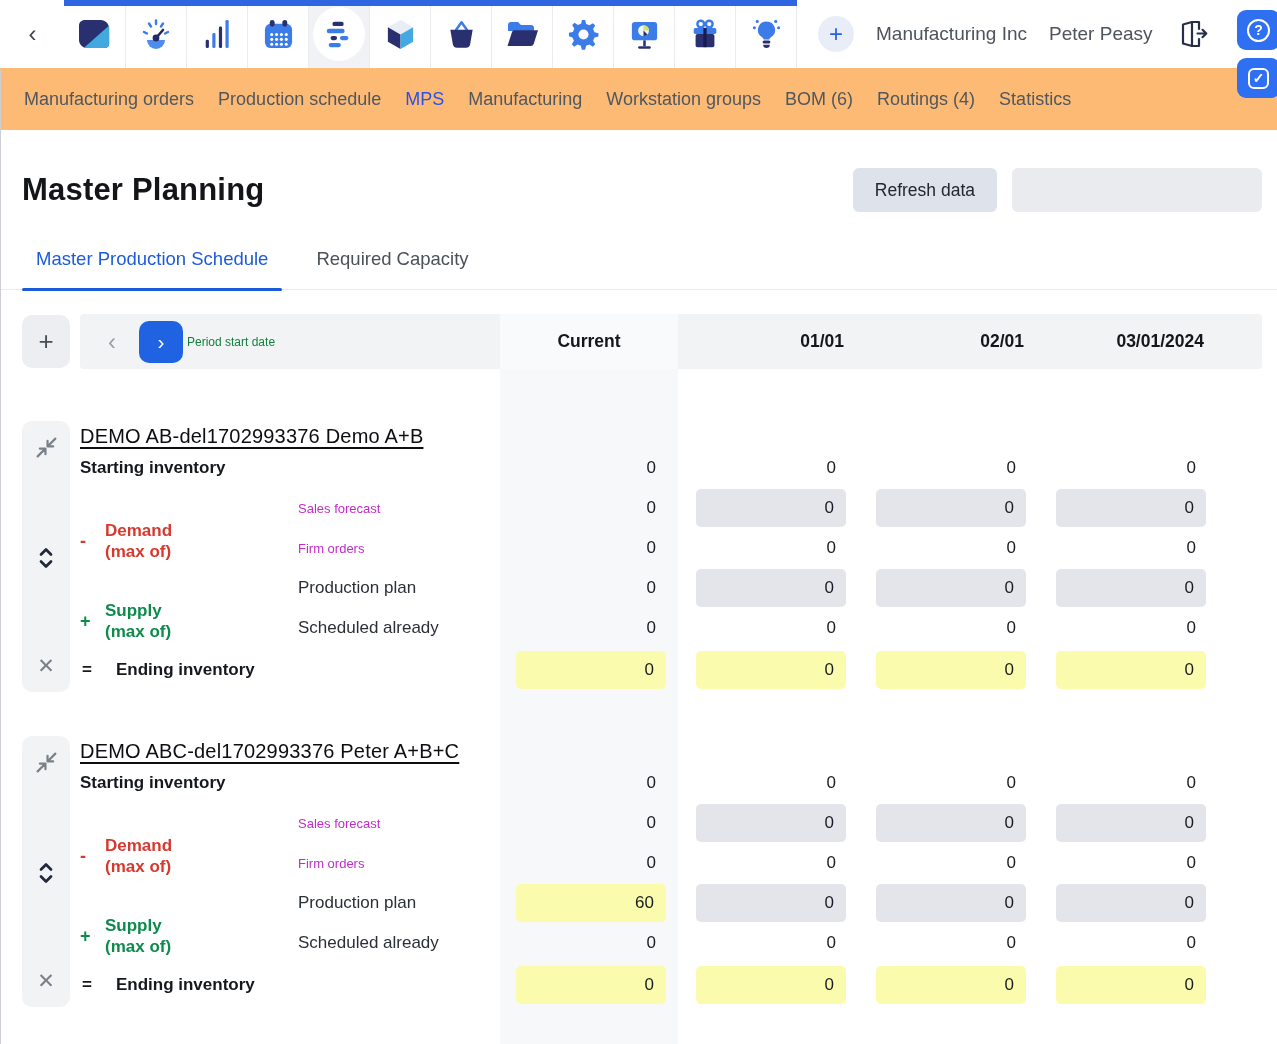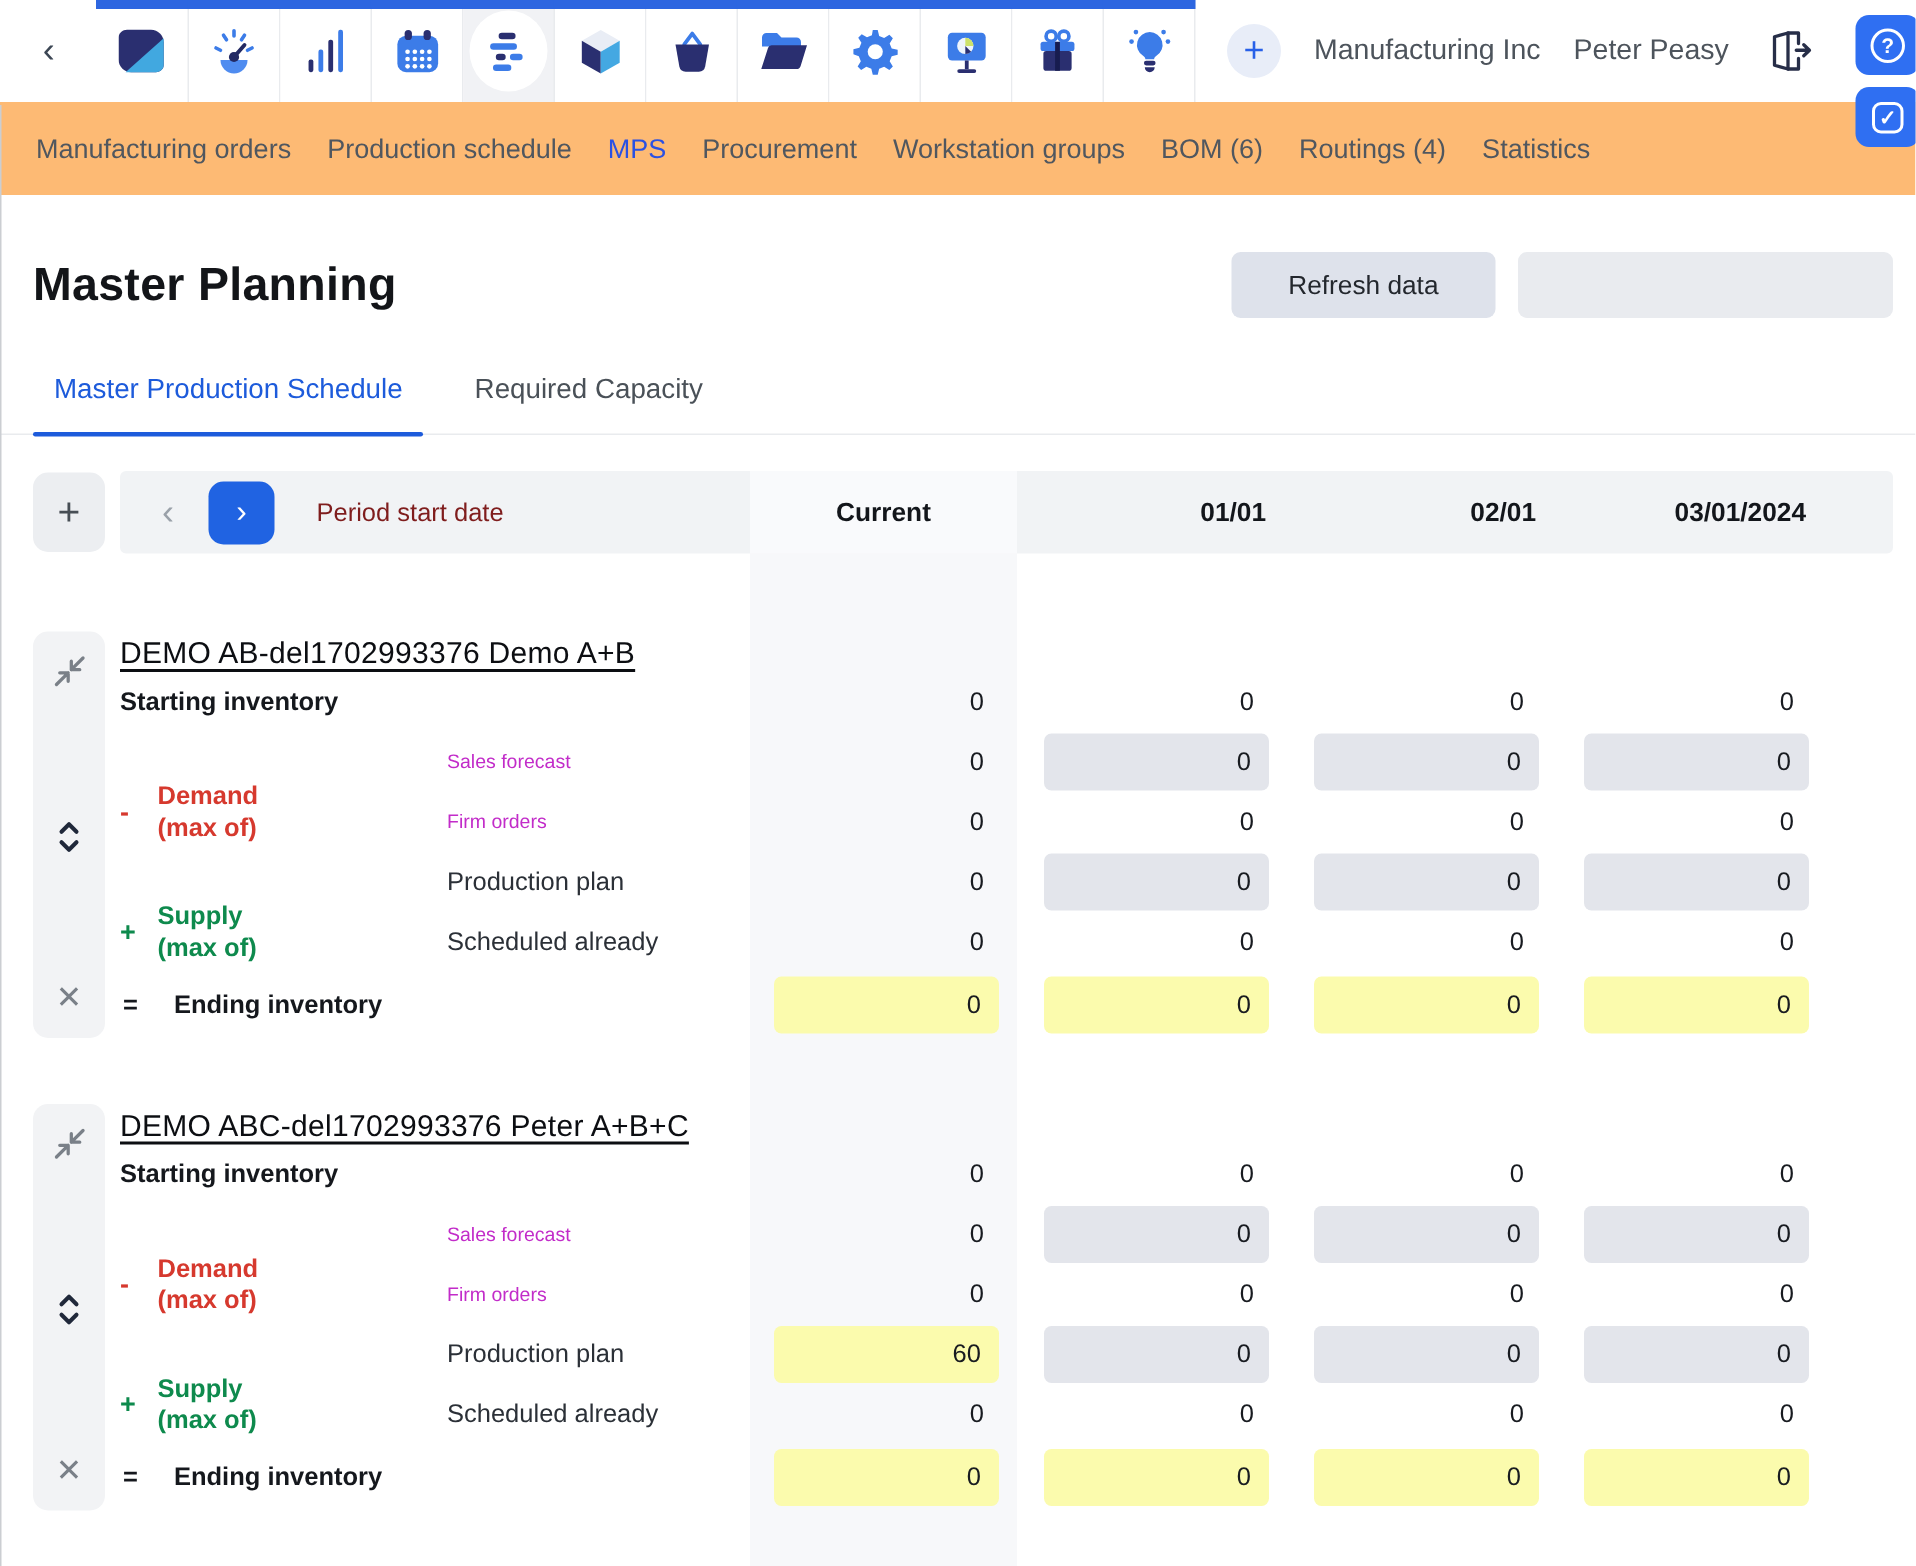--- a/index.html
+++ b/index.html
@@ -21,38 +21,38 @@
   .fbtn{width:43px;height:40px;border-radius:9px;background:#2f6ff2;display:flex;align-items:center;justify-content:center;cursor:pointer;border:none}
   .fq{width:23px;height:23px;border:2px solid #fff;border-radius:50%;color:#fff;font-size:14px;font-weight:700;display:flex;align-items:center;justify-content:center}
   .fc{width:21px;height:21px;border:2px solid #fff;border-radius:6px;color:#fff;font-size:14px;font-weight:700;display:flex;align-items:center;justify-content:center}
   
   .navbar{height:62px;background:#fdba74;display:flex;align-items:center;gap:24px;padding:0 24px;font-size:18px;color:#50575f}
   .nav-item{cursor:pointer;white-space:nowrap}
   .nav-item.active{color:#2b51e3}
   
   .page-head{display:flex;align-items:center;margin:38px 15px 0 22px}
   h1{font-size:31px;font-weight:600;color:#131519;letter-spacing:.2px;line-height:44px}
-  .refresh{margin-left:auto;height:44px;padding:0 38px;background:#dee2eb;border:none;border-radius:6px;font-size:17.5px;color:#23272d;font-family:inherit;cursor:pointer}
+  .refresh{margin-left:auto;height:44px;padding:0 22px;background:#dee2eb;border:none;border-radius:6px;font-size:17.5px;color:#23272d;font-family:inherit;cursor:pointer}
   .searchbox{margin-left:15px;width:250px;height:44px;background:#e9ebef;border-radius:6px;display:flex;align-items:center;padding-left:13px}
   .searchbox input{flex:1;border:none;outline:none;background:transparent;font-size:17px;font-family:inherit;padding:0 10px;color:#23272d}
   
   .tabs-wrap{display:flex;gap:20px;margin-top:36px;padding-left:22px;border-bottom:1px solid #e9ebee}
   .tab{position:relative;padding:0 14px 19px;font-size:18.5px;color:#4a5158;cursor:pointer;white-space:nowrap}
   .tab.active{color:#1d5bdb}
   .tab.active::after{content:"";position:absolute;left:0;right:0;bottom:-2px;height:3px;background:#1d5bdb;border-radius:2px}
   
   .sheet{position:relative;margin-top:24px;height:730px}
   .cur-strip{position:absolute;left:500px;width:178px;top:55px;bottom:-2px;background:#f7f8fa;z-index:0}
   .sheet-head{position:relative;height:55px;margin-bottom:48px;z-index:2}
   .add-row{position:absolute;left:22px;top:1px;width:48px;height:53px;background:#eceef1;border:none;border-radius:10px;font-size:26px;color:#474e55;cursor:pointer;display:flex;align-items:center;justify-content:center;font-family:inherit}
   .head-bar{position:absolute;left:80px;right:15px;top:0;height:55px;background:#f1f3f5;border-radius:4px;display:flex;align-items:center}
   .head-overlay{position:absolute;left:420px;width:178px;top:0;bottom:0;background:#f9fafc}
   .chev-prev{margin-left:28px;color:#9aa1a9;font-size:24px;cursor:pointer;position:relative;z-index:1;line-height:1}
   .next-btn{margin-left:23px;width:44px;height:42px;border-radius:10px;background:#2063e2;color:#fff;font-size:21px;display:flex;align-items:center;justify-content:center;border:none;cursor:pointer;position:relative;z-index:1;font-family:inherit;line-height:1}
-  .period-label{margin-left:28px;font-size:17px;color:#7f1d1d;position:relative;z-index:1}
+  .period-label{margin-left:4px;font-size:12px;color:#15803d;position:relative;z-index:1}
   .head-cols{position:absolute;left:420px;top:0;bottom:0;display:flex;z-index:1}
   .hc{width:180px;display:flex;align-items:center;justify-content:flex-end;padding-right:14px;font-weight:700;font-size:17.5px;color:#13161b}
   .hc.cur{width:178px;justify-content:center;padding-right:0}
   
   .product{position:relative;padding-left:80px;z-index:1}
   .product + .product{margin-top:40px}
   .gutter{position:absolute;left:22px;top:4px;bottom:0;width:48px;background:#f2f3f5;border-radius:10px;display:flex;flex-direction:column;align-items:center;justify-content:space-between;padding:14px 0 16px}
   .gicon{cursor:pointer;display:flex;align-items:center;justify-content:center}
   .g-close{color:#7a8088;font-size:21px;line-height:1}
   .p-title{display:inline-block;padding-top:8px;font-size:20px;font-weight:400;color:#0c0e12;text-decoration:underline;text-decoration-thickness:2px;text-underline-offset:4px;cursor:pointer;letter-spacing:.2px}
@@ -236,21 +236,21 @@
     </button>
   <button class="fbtn">
       <span class="fc">✓</span>
     </button>
 </div>
 
 <div class="navbar">
   <span class="nav-item">Manufacturing orders</span>
   <span class="nav-item">Production schedule</span>
   <span class="nav-item active">MPS</span>
-  <span class="nav-item">Procurement</span>
+  <span class="nav-item">Manufacturing</span>
   <span class="nav-item">Workstation groups</span>
   <span class="nav-item">BOM (6)</span>
   <span class="nav-item">Routings (4)</span>
   <span class="nav-item">Statistics</span>
 </div>
 
 <div class="page-head">
   <h1>Master Planning</h1>
   <button class="refresh">Refresh data</button>
   <div class="searchbox">

